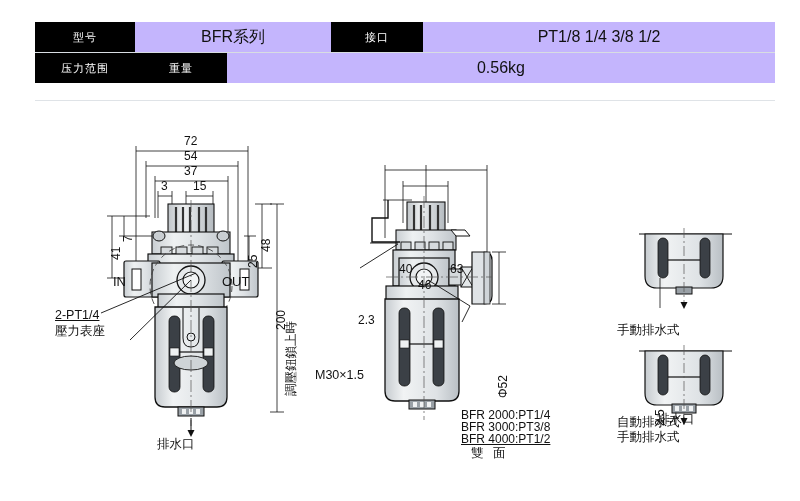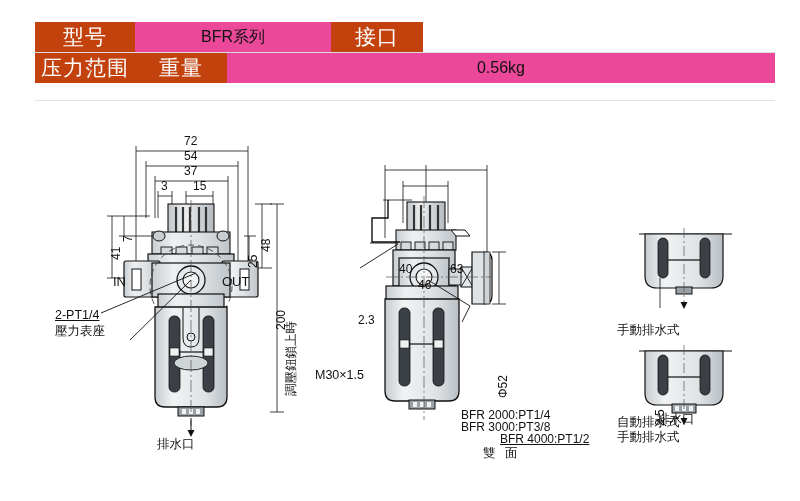--- a/index.html
+++ b/index.html
@@ -11,29 +11,29 @@
     position:relative;overflow:hidden;
     color:#1a1a1a;
   }
   
   #spec-table{
     position:absolute;left:35px;top:22px;width:740px;height:60px;
   }
   .spec-row{display:flex;height:30px;align-items:stretch;}
   .spec-row + .spec-row{border-top:1px solid #d8dde2;}
   .hdr-cell{
-    background:#c2410c;color:#ffffff;
+    background:#000000;color:#ffffff;
     display:flex;align-items:center;justify-content:center;
-    font-size:21px;letter-spacing:1px;
+    font-size:11px;letter-spacing:1px;
     box-sizing:border-box;
   }
   .hdr-cell.c1{width:100px;}
   .hdr-cell.c3{width:92px;}
   .val-cell{
-    background:#ec4899;
+    background:#c4b5fd;
     display:flex;align-items:center;justify-content:center;
     font-size:16px;box-sizing:border-box;color:#111;
   }
   .val-cell.v1{width:196px;}
   .val-cell.v2{flex:1;}
   .val-cell.left-pad{justify-content:flex-start;padding-left:16px;}
   #table-underline{
     position:absolute;left:35px;top:100px;width:740px;height:1px;
     background:#dfe3e7;
   }
@@ -53,20 +53,21 @@
   }
 </style>
 </head>
 <body>
 
 <div id="spec-table">
   <div class="spec-row">
     <div class="hdr-cell c1">型号</div>
     <div class="val-cell v1">BFR系列</div>
     <div class="hdr-cell c3">接口</div>
+    <div class="val-cell v2">PT1/8 1/4 3/8 1/2</div>
   </div>
   <div class="spec-row">
     <div class="hdr-cell c1">压力范围</div>
     <div class="hdr-cell c3">重量</div>
     <div class="val-cell v2">0.56kg</div>
   </div>
 </div>
 <div id="table-underline"></div>
 
 <div id="drawing-area">
@@ -317,22 +318,22 @@
 <div class="lbl cjk rot" style="left:283px;top:288px;letter-spacing:0px;">調壓鈕鎖上時</div>
 
 <div class="lbl" style="left:399px;top:154px;">40</div>
 <div class="lbl" style="left:450px;top:154px;">63</div>
 <div class="lbl" style="left:418px;top:170px;">46</div>
 <div class="lbl" style="left:358px;top:184px;margin-top:21px;">2.3</div>
 <div class="lbl rot" style="left:496px;top:290px;">Φ52</div>
 <div class="lbl" style="left:315px;top:260px;font-size:12.5px;">M30×1.5</div>
 <div class="lbl" style="left:461px;top:300px;">BFR 2000:PT1/4</div>
 <div class="lbl" style="left:461px;top:312px;">BFR 3000:PT3/8</div>
-<div class="lbl u" style="left:461px;top:324px;margin-left:39px;">BFR 4000:PT1/2</div>
-<div class="lbl cjk" style="left:483px;top:337px;letter-spacing:3px;">雙 面</div>
+<div class="lbl u" style="left:461px;top:324px;">BFR 4000:PT1/2</div>
+<div class="lbl cjk" style="left:471px;top:337px;letter-spacing:3px;">雙 面</div>
 
 <div class="lbl cjk" style="left:617px;top:214px;">手動排水式</div>
 <div class="lbl rot" style="left:653px;top:318px;">2.5</div>
 <div class="lbl cjk" style="left:657px;top:303px;">排水口</div>
 <div class="lbl cjk" style="left:617px;top:306px;">自動排水式</div>
 <div class="lbl cjk" style="left:617px;top:321px;">手動排水式</div>
 
 </div>
 
 <div id="watermark"></div>

